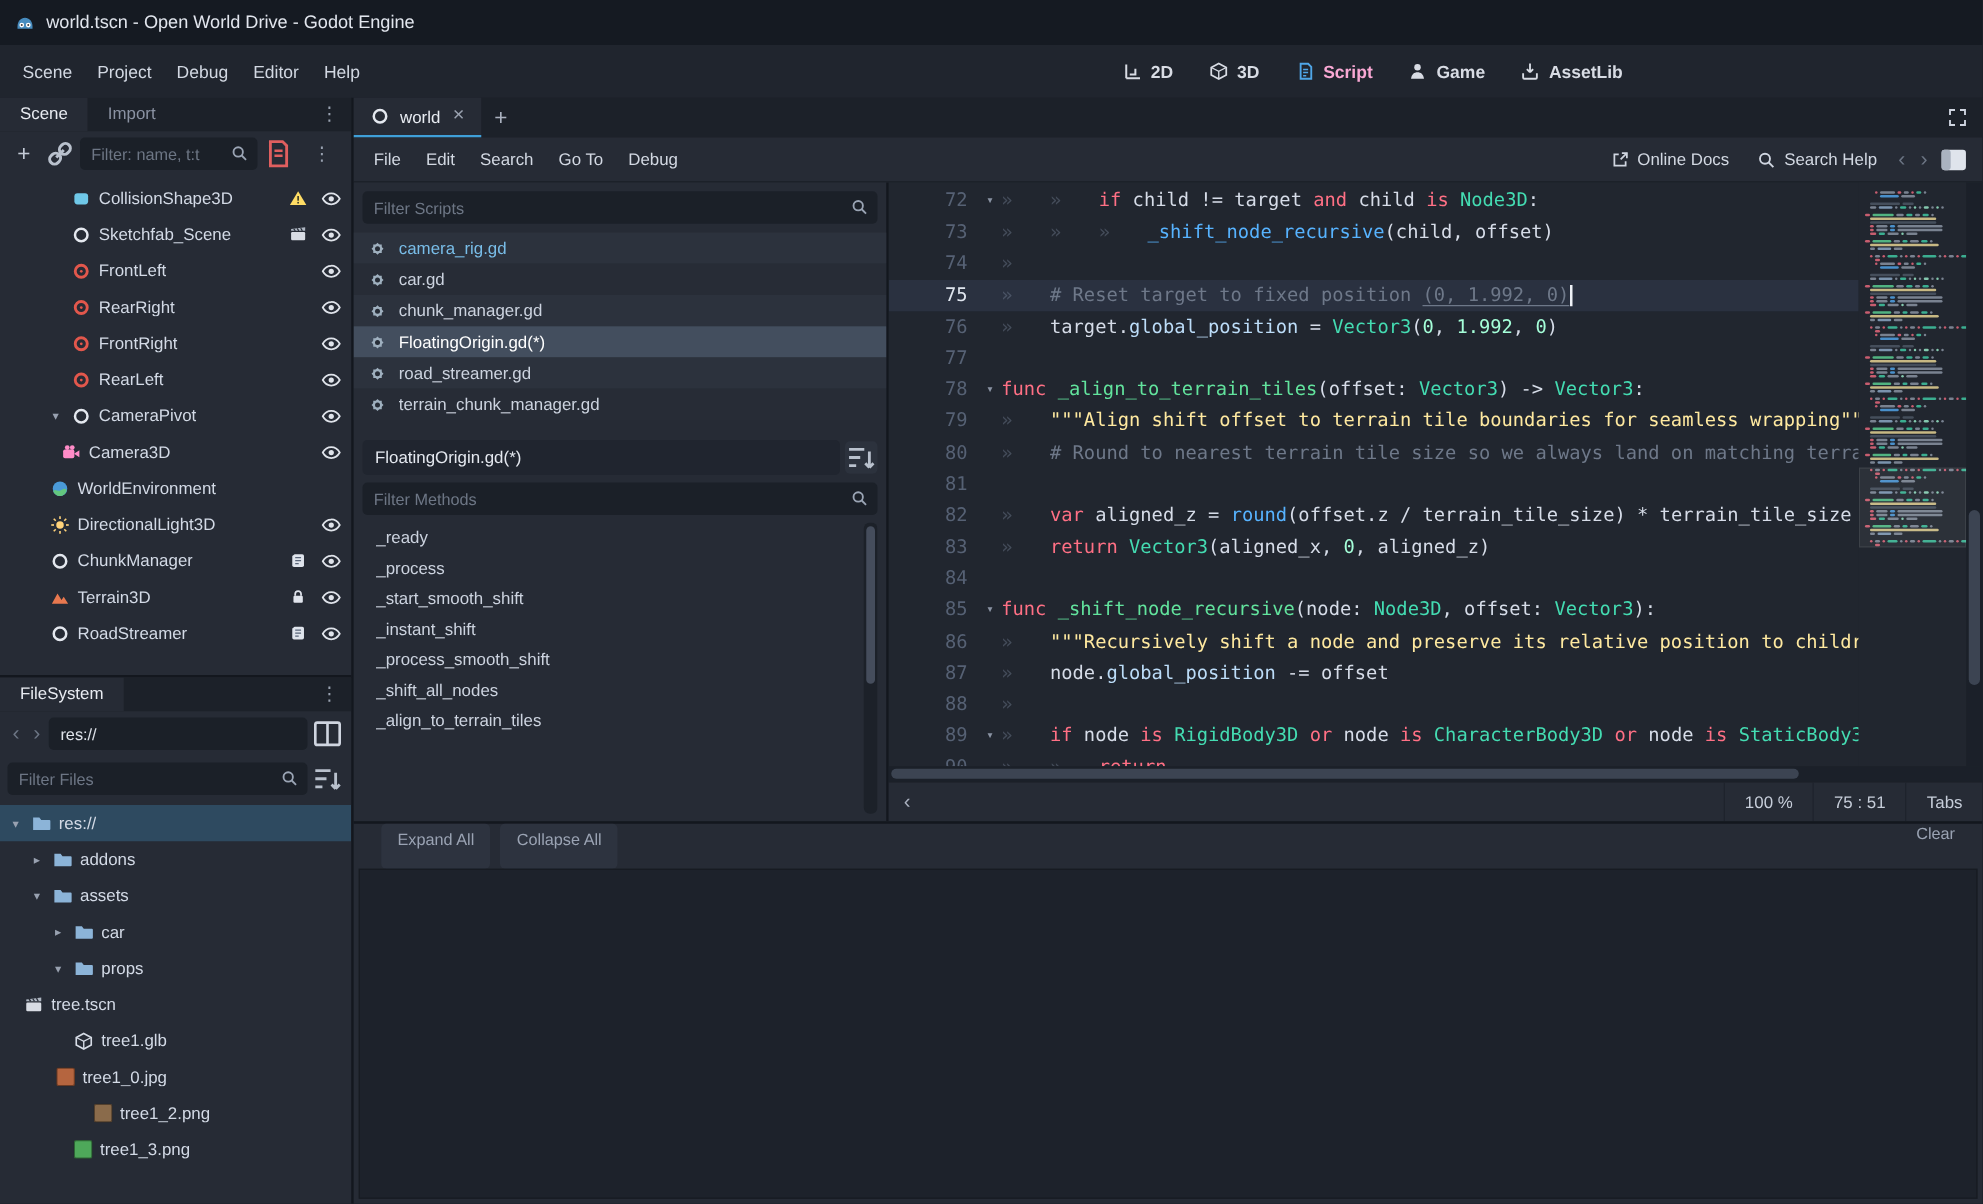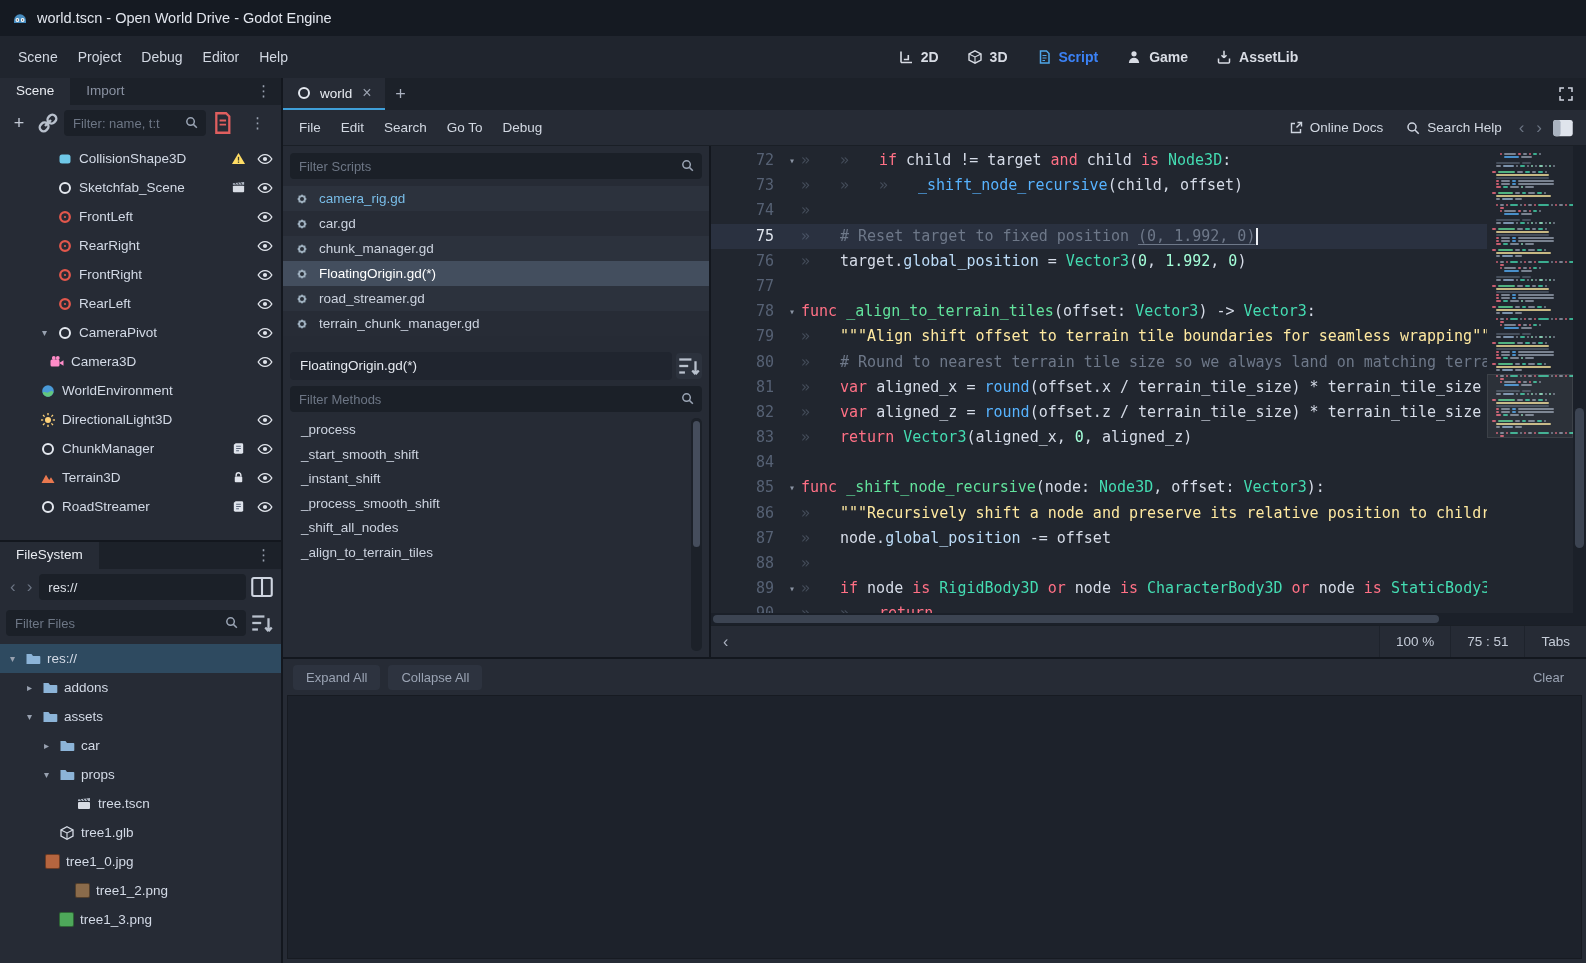--- a/index.html
+++ b/index.html
@@ -9,21 +9,21 @@
   .icon { display:inline-flex; align-items:center; justify-content:center; }
   .icon svg { width:16px; height:16px; display:block; }
 
   
   .titlebar { height:36px; background:#151a22; display:flex; align-items:center; padding:0 12px; gap:9px; color:#e2e6ee; font-size:14.5px; }
   .menubar { height:42px; background:#20252e; display:flex; align-items:center; padding:0 8px; position:relative; }
   .menus { display:flex; }
   .menu-item { padding:6px 10px; border-radius:4px; color:#d2d8e2; cursor:default; }
   .workspaces { display:flex; gap:6px; margin-left:auto; margin-right:auto; transform:translateX(160px); }
   .ws { display:flex; align-items:center; gap:7px; padding:5px 11px; border-radius:4px; color:#d8dce4; font-weight:bold; font-size:14px; }
-  .ws.active { color:#3b82f6; }
+  .ws.active { color:#f9a8d4; }
 
   
   .main { display:flex; height:885px; }
   .left { width:283px; display:flex; flex-direction:column; background:#262b35; border-right:2px solid #13171e; }
   .right { flex:1; display:flex; flex-direction:column; min-width:0; }
 
   
   .dock { display:flex; flex-direction:column; overflow:hidden; }
   .scene-dock { height:462px; }
   .fs-dock { flex:1; border-top:2px solid #13171e; }
@@ -105,21 +105,21 @@
   .hthumb { position:absolute; left:2px; top:2px; height:8px; width:83%; background:#3c4452; border-radius:4px; }
   .code-status { height:32px; background:#262b35; border-top:1px solid #1a1f26; display:flex; align-items:center; font-size:13.5px; color:#c6cdd9; flex:none; }
   .collapse-ch { padding:0 12px; color:#aab1bf; font-size:16px; }
   .status-item { padding:0 16px; height:100%; display:flex; align-items:center; border-left:1px solid #1e232c; }
 
   
   .bottom-panel { height:306px; flex:none; background:#262b35; border-top:2px solid #13171e; display:flex; flex-direction:column; }
   .dbg-tabs { height:34px; display:flex; align-items:stretch; padding:0 10px; font-size:13.5px; color:#8a92a2; flex:none; }
   .dbg-tab { padding:8px 13px; }
   .dbg-tab.active { background:#2d3440; color:#eef1f6; border-bottom:2px solid #d8dde6; }
-  .dbg-toolbar { height:36px; display:flex; align-items:center; gap:8px; padding:0 10px; flex:none; }
+  .dbg-toolbar { height:36px; display:flex; gap:8px; padding:0 10px; flex:none;margin-left:12px; }
   .dbg-btn { padding:5px 13px; background:#2d333f; border-radius:4px; color:#9aa3b3; font-size:13px; }
   .clear { margin-left:auto; color:#9aa3b3; padding:0 12px; font-size:13px; }
   .dbg-content { flex:1; background:#1d222b; margin:0 4px 4px; border:1px solid #171b22; }
 </style>
 </head>
 <body>
 
 <div class="app">
   <div class="titlebar">
     <span class="icon">
@@ -567,21 +567,21 @@
             </div>
             <div class="trow" style="padding-left:40px">
               <span class="arrow">▾</span>
               <span class="icon ">
                 <svg viewBox="0 0 16 16">
                   <path d="M1.5 3h5l1.5 2h6.5a.8.8 0 0 1 .8.8v6.4a.8.8 0 0 1-.8.8H1.5z" fill="#8cb4d8"></path>
                 </svg>
               </span>
               <span class="tlabel">props</span>
             </div>
-            <div class="trow" style="padding-left:57px">
+            <div class="trow" style="">
               <span class="arrow"></span>
               <span class="icon ">
                 <svg viewBox="0 0 16 16">
                   <path d="M2 3.5 14 2v3H2z" fill="#aeb6c2"></path>
                   <path d="M4.2 3.2 5.6 5M7.2 2.9 8.6 5M10.2 2.5 11.6 5" stroke="#262b35" stroke-width="1"></path>
                   <rect x="2" y="6" width="12" height="7" rx="1" fill="#d8dce4"></rect>
                 </svg>
               </span>
               <span class="tlabel">tree.tscn</span>
             </div>
@@ -766,20 +766,21 @@
             <span class="filter-wrap m6" style="margin-top:2px">
               <input class="panel-input" placeholder="Filter Methods" style="">
               <span class="in-icon icon">
                   <svg viewBox="0 0 16 16">
                     <circle cx="7" cy="7" r="4" fill="none" stroke="#9aa4b4" stroke-width="1.6"></circle>
                     <line x1="10" y1="10" x2="13.7" y2="13.7" stroke="#9aa4b4" stroke-width="1.6"></line>
                   </svg>
                 </span>
             </span>
             <div class="method-list">
+                <div class="mrow">_ready</div>
                 <div class="mrow">_process</div>
                 <div class="mrow">_start_smooth_shift</div>
                 <div class="mrow">_instant_shift</div>
                 <div class="mrow">_process_smooth_shift</div>
                 <div class="mrow">_shift_all_nodes</div>
                 <div class="mrow">_align_to_terrain_tiles</div>
                 <div class="mscroll">
                   <div class="mthumb"></div>
                 </div>
               </div>
@@ -790,21 +791,21 @@
               <div class="code-lines">
                   <div class="cline"><span class="lnum">72</span><span class="foldc">▾</span><span class="ctext"><span class="tab-m">»</span><span class="tab-m">»</span><span class="sg-k">if </span><span class="sg-p">child != target </span><span class="sg-k">and </span><span class="sg-p">child </span><span class="sg-k">is </span><span class="sg-t">Node3D</span><span class="sg-p">:</span></span></div>
                   <div class="cline"><span class="lnum">73</span><span class="foldc"></span><span class="ctext"><span class="tab-m">»</span><span class="tab-m">»</span><span class="tab-m">»</span><span class="sg-f">_shift_node_recursive</span><span class="sg-p">(child, offset)</span></span></div>
                   <div class="cline"><span class="lnum">74</span><span class="foldc"></span><span class="ctext"><span class="tab-m">»</span></span></div>
                   <div class="cline current"><span class="lnum">75</span><span class="foldc"></span><span class="ctext"><span class="tab-m">»</span><span class="sg-c"># Reset target to fixed position </span><span class="sg-cu">(0, 1.992, 0)</span><span class="caret"></span></span></div>
                   <div class="cline"><span class="lnum">76</span><span class="foldc"></span><span class="ctext"><span class="tab-m">»</span><span class="sg-p">target.</span><span class="sg-m">global_position</span><span class="sg-p"> = </span><span class="sg-t">Vector3</span><span class="sg-p">(</span><span class="sg-n">0</span><span class="sg-p">, </span><span class="sg-n">1.992</span><span class="sg-p">, </span><span class="sg-n">0</span><span class="sg-p">)</span></span></div>
                   <div class="cline"><span class="lnum">77</span><span class="foldc"></span><span class="ctext"></span></div>
                   <div class="cline"><span class="lnum">78</span><span class="foldc">▾</span><span class="ctext"><span class="sg-k">func </span><span class="sg-d">_align_to_terrain_tiles</span><span class="sg-p">(offset: </span><span class="sg-t">Vector3</span><span class="sg-p">) -&gt; </span><span class="sg-t">Vector3</span><span class="sg-p">:</span></span></div>
                   <div class="cline"><span class="lnum">79</span><span class="foldc"></span><span class="ctext"><span class="tab-m">»</span><span class="sg-s">"""Align shift offset to terrain tile boundaries for seamless wrapping"""</span></span></div>
                   <div class="cline"><span class="lnum">80</span><span class="foldc"></span><span class="ctext"><span class="tab-m">»</span><span class="sg-c"># Round to nearest terrain tile size so we always land on matching terrain</span></span></div>
-                  <div class="cline"><span class="lnum">81</span><span class="foldc"></span><span class="ctext"><span class="tab-m">»</span><span class="sg-k">var </span><span class="sg-p">aligned_x = </span><span class="sg-f">round</span><span class="sg-p">(offset.x / terrain_tile_size) * terrain_tile_size</span></span></div>
+                  <div class="cline"><span class="lnum">81</span><span class="foldc"></span></div>
                   <div class="cline"><span class="lnum">82</span><span class="foldc"></span><span class="ctext"><span class="tab-m">»</span><span class="sg-k">var </span><span class="sg-p">aligned_z = </span><span class="sg-f">round</span><span class="sg-p">(offset.z / terrain_tile_size) * terrain_tile_size</span></span></div>
                   <div class="cline"><span class="lnum">83</span><span class="foldc"></span><span class="ctext"><span class="tab-m">»</span><span class="sg-k">return </span><span class="sg-t">Vector3</span><span class="sg-p">(aligned_x, </span><span class="sg-n">0</span><span class="sg-p">, aligned_z)</span></span></div>
                   <div class="cline"><span class="lnum">84</span><span class="foldc"></span><span class="ctext"></span></div>
                   <div class="cline"><span class="lnum">85</span><span class="foldc">▾</span><span class="ctext"><span class="sg-k">func </span><span class="sg-d">_shift_node_recursive</span><span class="sg-p">(node: </span><span class="sg-t">Node3D</span><span class="sg-p">, offset: </span><span class="sg-t">Vector3</span><span class="sg-p">):</span></span></div>
                   <div class="cline"><span class="lnum">86</span><span class="foldc"></span><span class="ctext"><span class="tab-m">»</span><span class="sg-s">"""Recursively shift a node and preserve its relative position to children"""</span></span></div>
                   <div class="cline"><span class="lnum">87</span><span class="foldc"></span><span class="ctext"><span class="tab-m">»</span><span class="sg-p">node.</span><span class="sg-m">global_position</span><span class="sg-p"> -= offset</span></span></div>
                   <div class="cline"><span class="lnum">88</span><span class="foldc"></span><span class="ctext"><span class="tab-m">»</span></span></div>
                   <div class="cline"><span class="lnum">89</span><span class="foldc">▾</span><span class="ctext"><span class="tab-m">»</span><span class="sg-k">if </span><span class="sg-p">node </span><span class="sg-k">is </span><span class="sg-t">RigidBody3D</span><span class="sg-p"> </span><span class="sg-k">or </span><span class="sg-p">node </span><span class="sg-k">is </span><span class="sg-t">CharacterBody3D</span><span class="sg-p"> </span><span class="sg-k">or </span><span class="sg-p">node </span><span class="sg-k">is </span><span class="sg-t">StaticBody3D</span></span></div>
                   <div class="cline"><span class="lnum">90</span><span class="foldc"></span><span class="ctext"><span class="tab-m">»</span><span class="tab-m">»</span><span class="sg-k">return</span></span></div>
                 </div>

